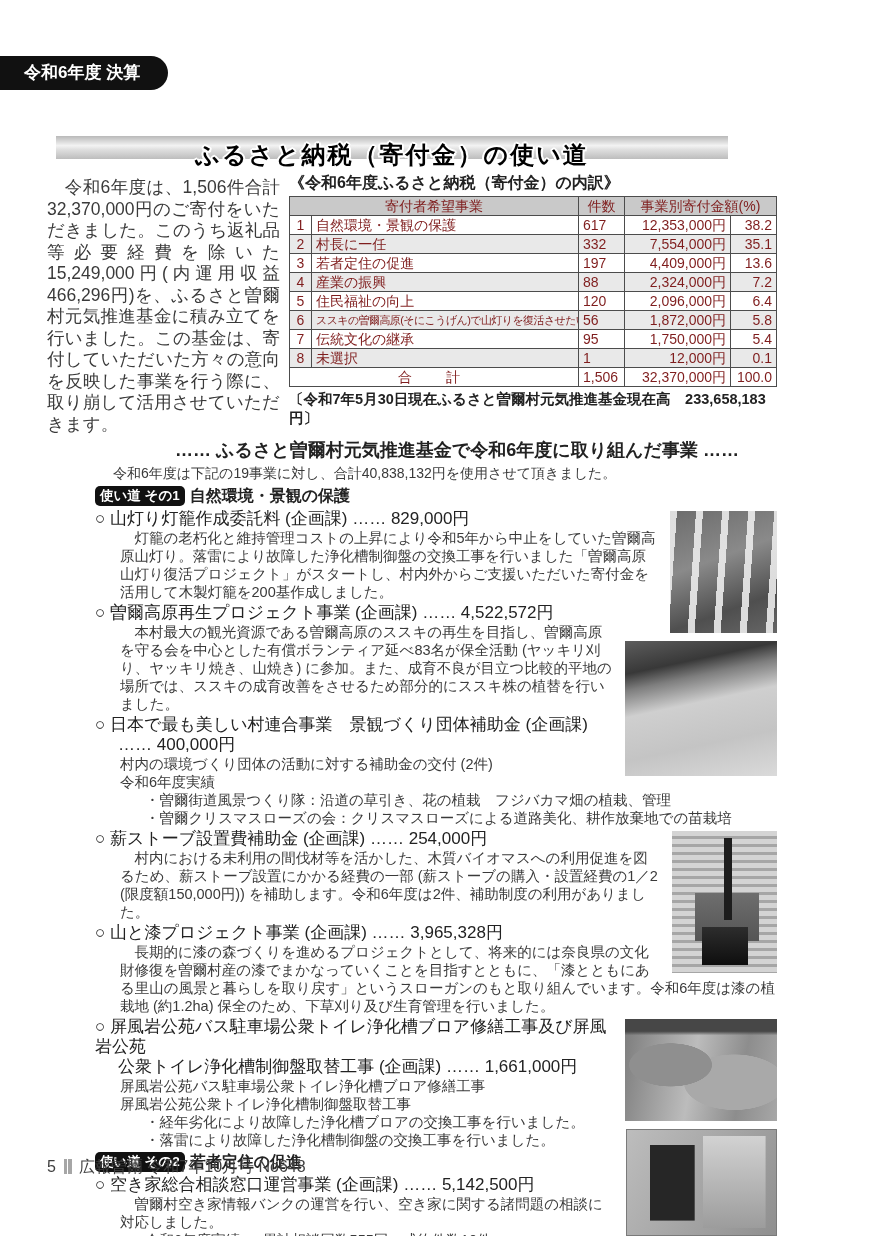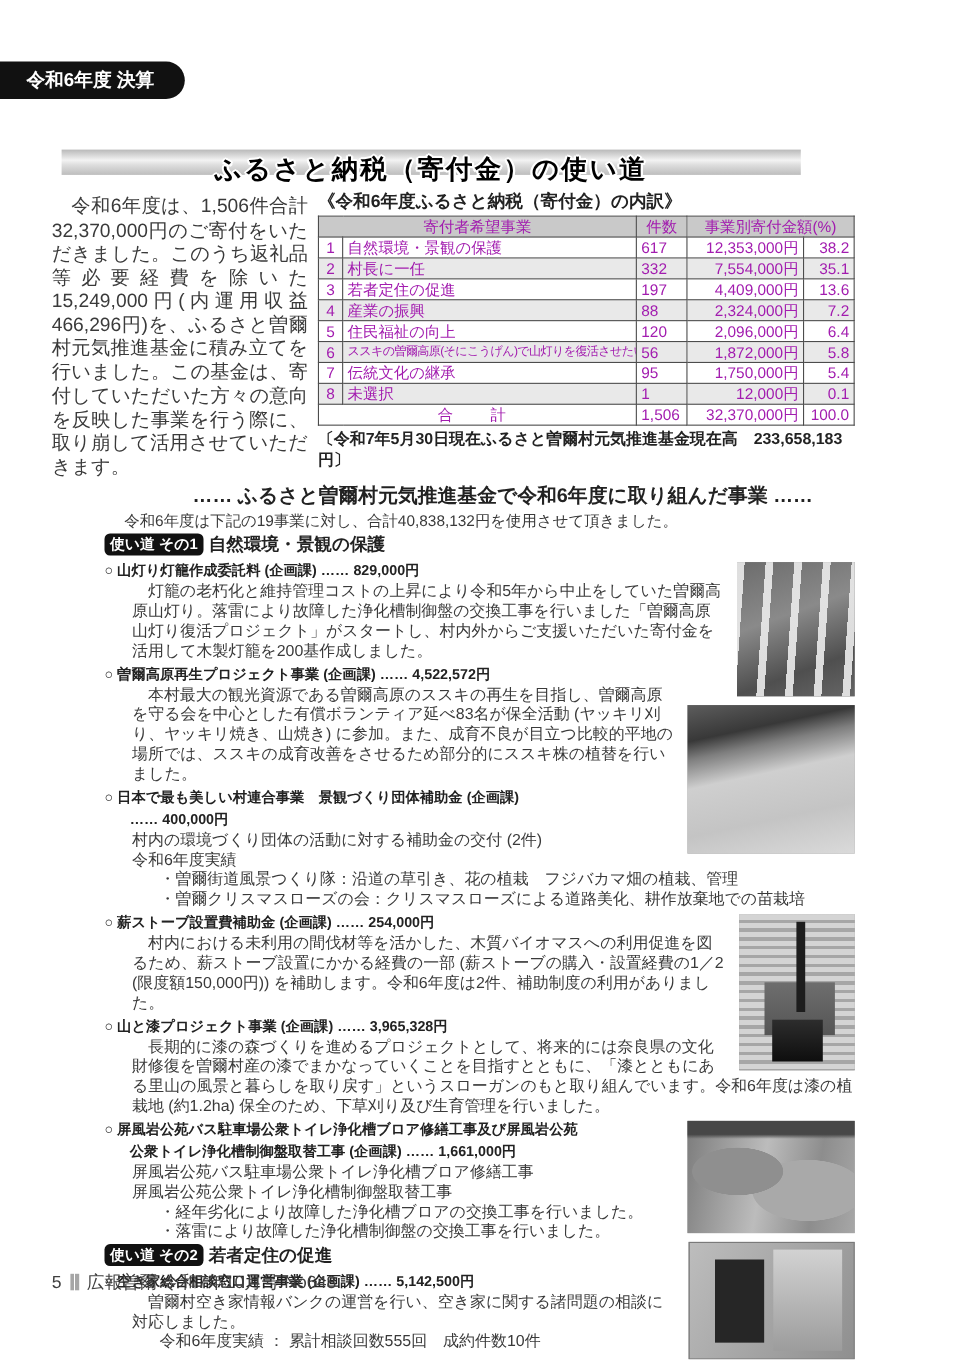--- a/index.html
+++ b/index.html
@@ -20,42 +20,42 @@
     text-align:center;line-height:38px;font-size:24px;font-weight:bold;color:#000;
     letter-spacing:2px;
     text-shadow:-2px 0 0 #fff,2px 0 0 #fff,0 -2px 0 #fff,0 2px 0 #fff,
       -1.5px -1.5px 0 #fff,1.5px 1.5px 0 #fff,-1.5px 1.5px 0 #fff,1.5px -1.5px 0 #fff;
   }
   
   .top-block{margin:14px 47px 0 47px;display:flex;gap:9px;}
   .lead{width:233px;margin:4px 0 0 0;font-size:17.5px;line-height:21.5px;text-align:justify;color:#3a3a3a;}
   .table-col{width:488px;}
   .table-title{font-weight:bold;font-size:16px;color:#222;margin:0 0 2px 0;}
-  table.breakdown{border-collapse:collapse;width:100%;font-size:14px;color:#a21caf;table-layout:fixed;}
+  table.breakdown{border-collapse:collapse;width:100%;font-size:14px;color:#7f1d1d;table-layout:fixed;}
   table.breakdown th,table.breakdown td{border:1px solid #4c4c4c;padding:0 4px;height:18px;line-height:16px;overflow:hidden;white-space:nowrap;}
   table.breakdown thead th{background:#c9c9c9;font-weight:normal;text-align:center;}
   table.breakdown tbody tr.alt td{background:#e9e9e9;}
   table.breakdown td.no{text-align:center;padding:0 2px;}
   table.breakdown td.count{text-align:left;}
   table.breakdown td.amount{text-align:right;}
   table.breakdown td.pct{text-align:right;}
   table.breakdown td.proj.tight{font-size:11px;letter-spacing:-0.6px;}
   table.breakdown tr.total td{background:#fff;}
   table.breakdown td.tlabel{text-align:center;letter-spacing:10px;}
   .table-note{font-weight:bold;font-size:14.5px;color:#222;margin-top:3px;}
   
   .section-heading{margin:4px 47px 0 137px;width:640px;text-align:center;font-weight:bold;font-size:18px;color:#222;line-height:22px;}
   .section-intro{margin:2px 0 0 99px;font-size:14px;line-height:20px;color:#3a3a3a;}
   .projects{margin:2px 0 0 95px;width:682px;}
   .cat-header{margin:2px 0 2px 0;line-height:22px;height:22px;}
   .badge{display:inline-block;background:#111;color:#fff;font-weight:bold;font-size:13.5px;
          line-height:20px;padding:0 5px;border-radius:5px;vertical-align:1px;}
   .cat-name{font-weight:bold;font-size:16px;color:#222;margin-left:5px;}
   .item{margin-top:2px;}
-  .item-title{font-weight:bold;font-size:13px;line-height:20px;color:#222;}
+  .item-title{font-weight:normal;font-size:17px;line-height:20px;color:#222;}
   .item-title.cont{margin-left:23px;}
   .body{font-size:14.5px;line-height:18px;color:#3a3a3a;}
   .body.i1{margin-left:25px;}
   .body.i2{margin-left:50px;}
   
   .ph{float:right;clear:right;margin:2px 0 6px 10px;border:0;background:#9a9a9a;}
   .photo-wooden-lanterns{
     background-image:
       repeating-linear-gradient(94deg,rgba(235,235,235,.9) 0 7px,rgba(120,120,120,0) 7px 26px),
       linear-gradient(160deg,#6c6c6c 0%,#8a8a8a 40%,#4f4f4f 75%,#666 100%);

